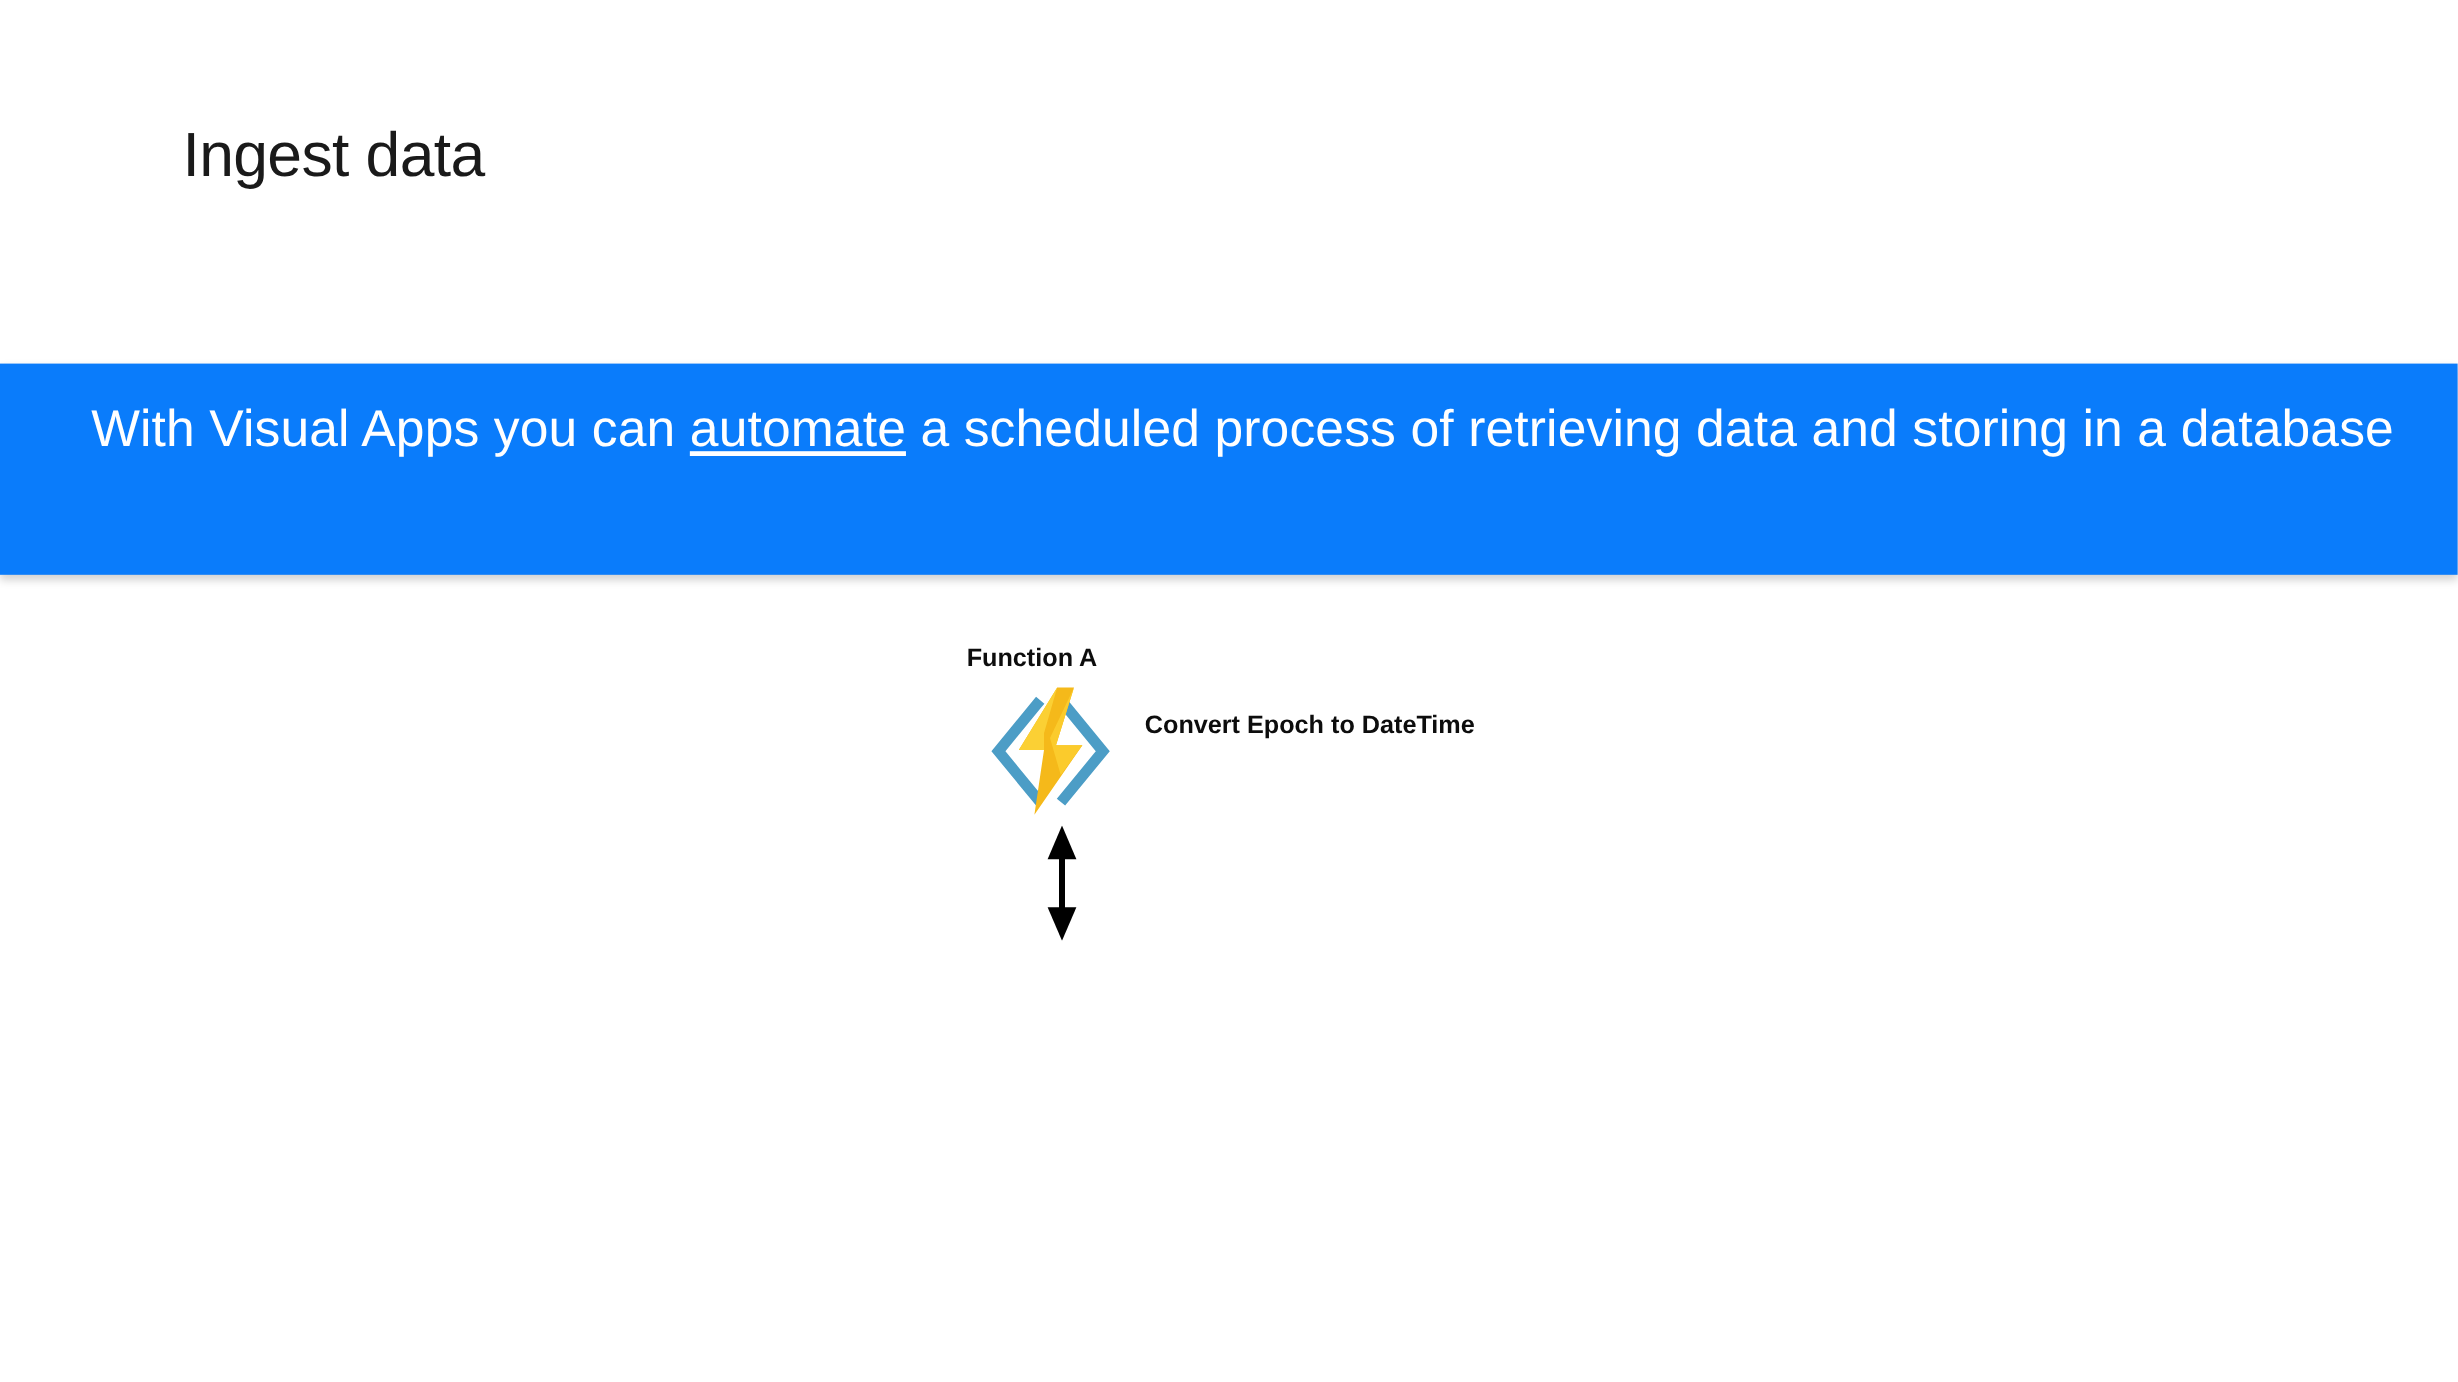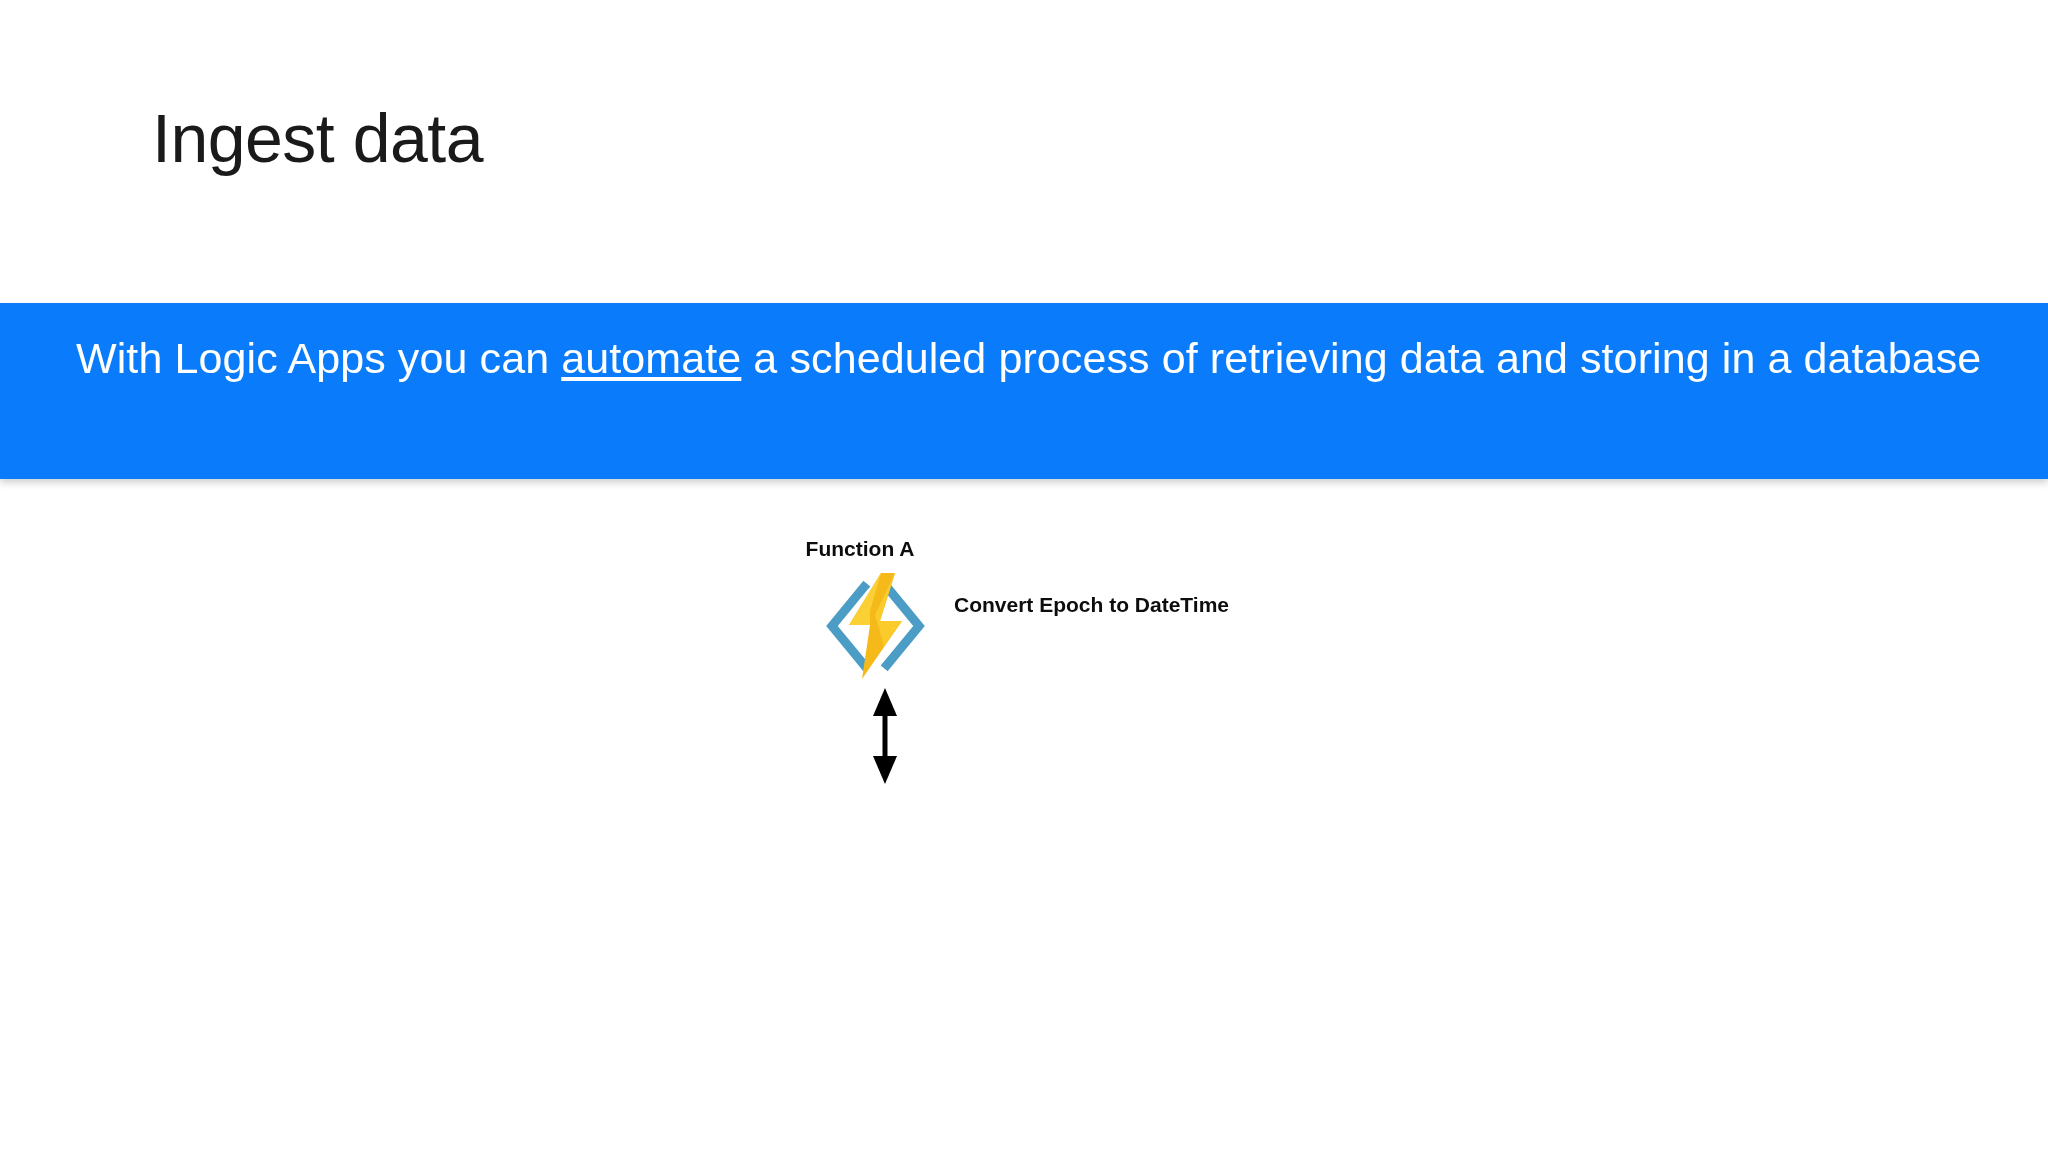--- a/index.html
+++ b/index.html
@@ -15,21 +15,21 @@
     font-family: "Liberation Sans", sans-serif;
     -webkit-font-smoothing: antialiased;
   }
 
   
   .slide-title {
     position: absolute;
     left: 152px;
     top: 104px;
     font-family: "Liberation Sans", sans-serif;
-    font-size: 68px;
+    font-size: 52px;
     font-weight: 300;
     letter-spacing: -0.5px;
     color: #1a1a1a;
     line-height: 1.0;
     white-space: nowrap;
   }
 
   
   .banner {
     position: absolute;
@@ -89,21 +89,21 @@
     gap: 14px;
   }
 </style>
 </head>
 <body>
 
 <div class="slide-title">Ingest data</div>
 
 <div class="banner">
   <div class="banner-text">
-    <span>With Logic Apps you can </span><span class="u">automate</span><span> a scheduled process of retrieving data and storing in a database</span><br>
+    <span>With Visual Apps you can </span><span class="u">automate</span><span> a scheduled process of retrieving data and storing in a database</span><br>
   </div>
 </div>
 
 <div class="diagram">
 
   <div class="lbl center node" style="left:765px; top:57px; width:190px;">Function A</div>
 
   <div class="node" style="left:818px; top:92px; width:115px; height:110px;">
     <svg width="115" height="110" viewBox="0 0 115 110">
 

